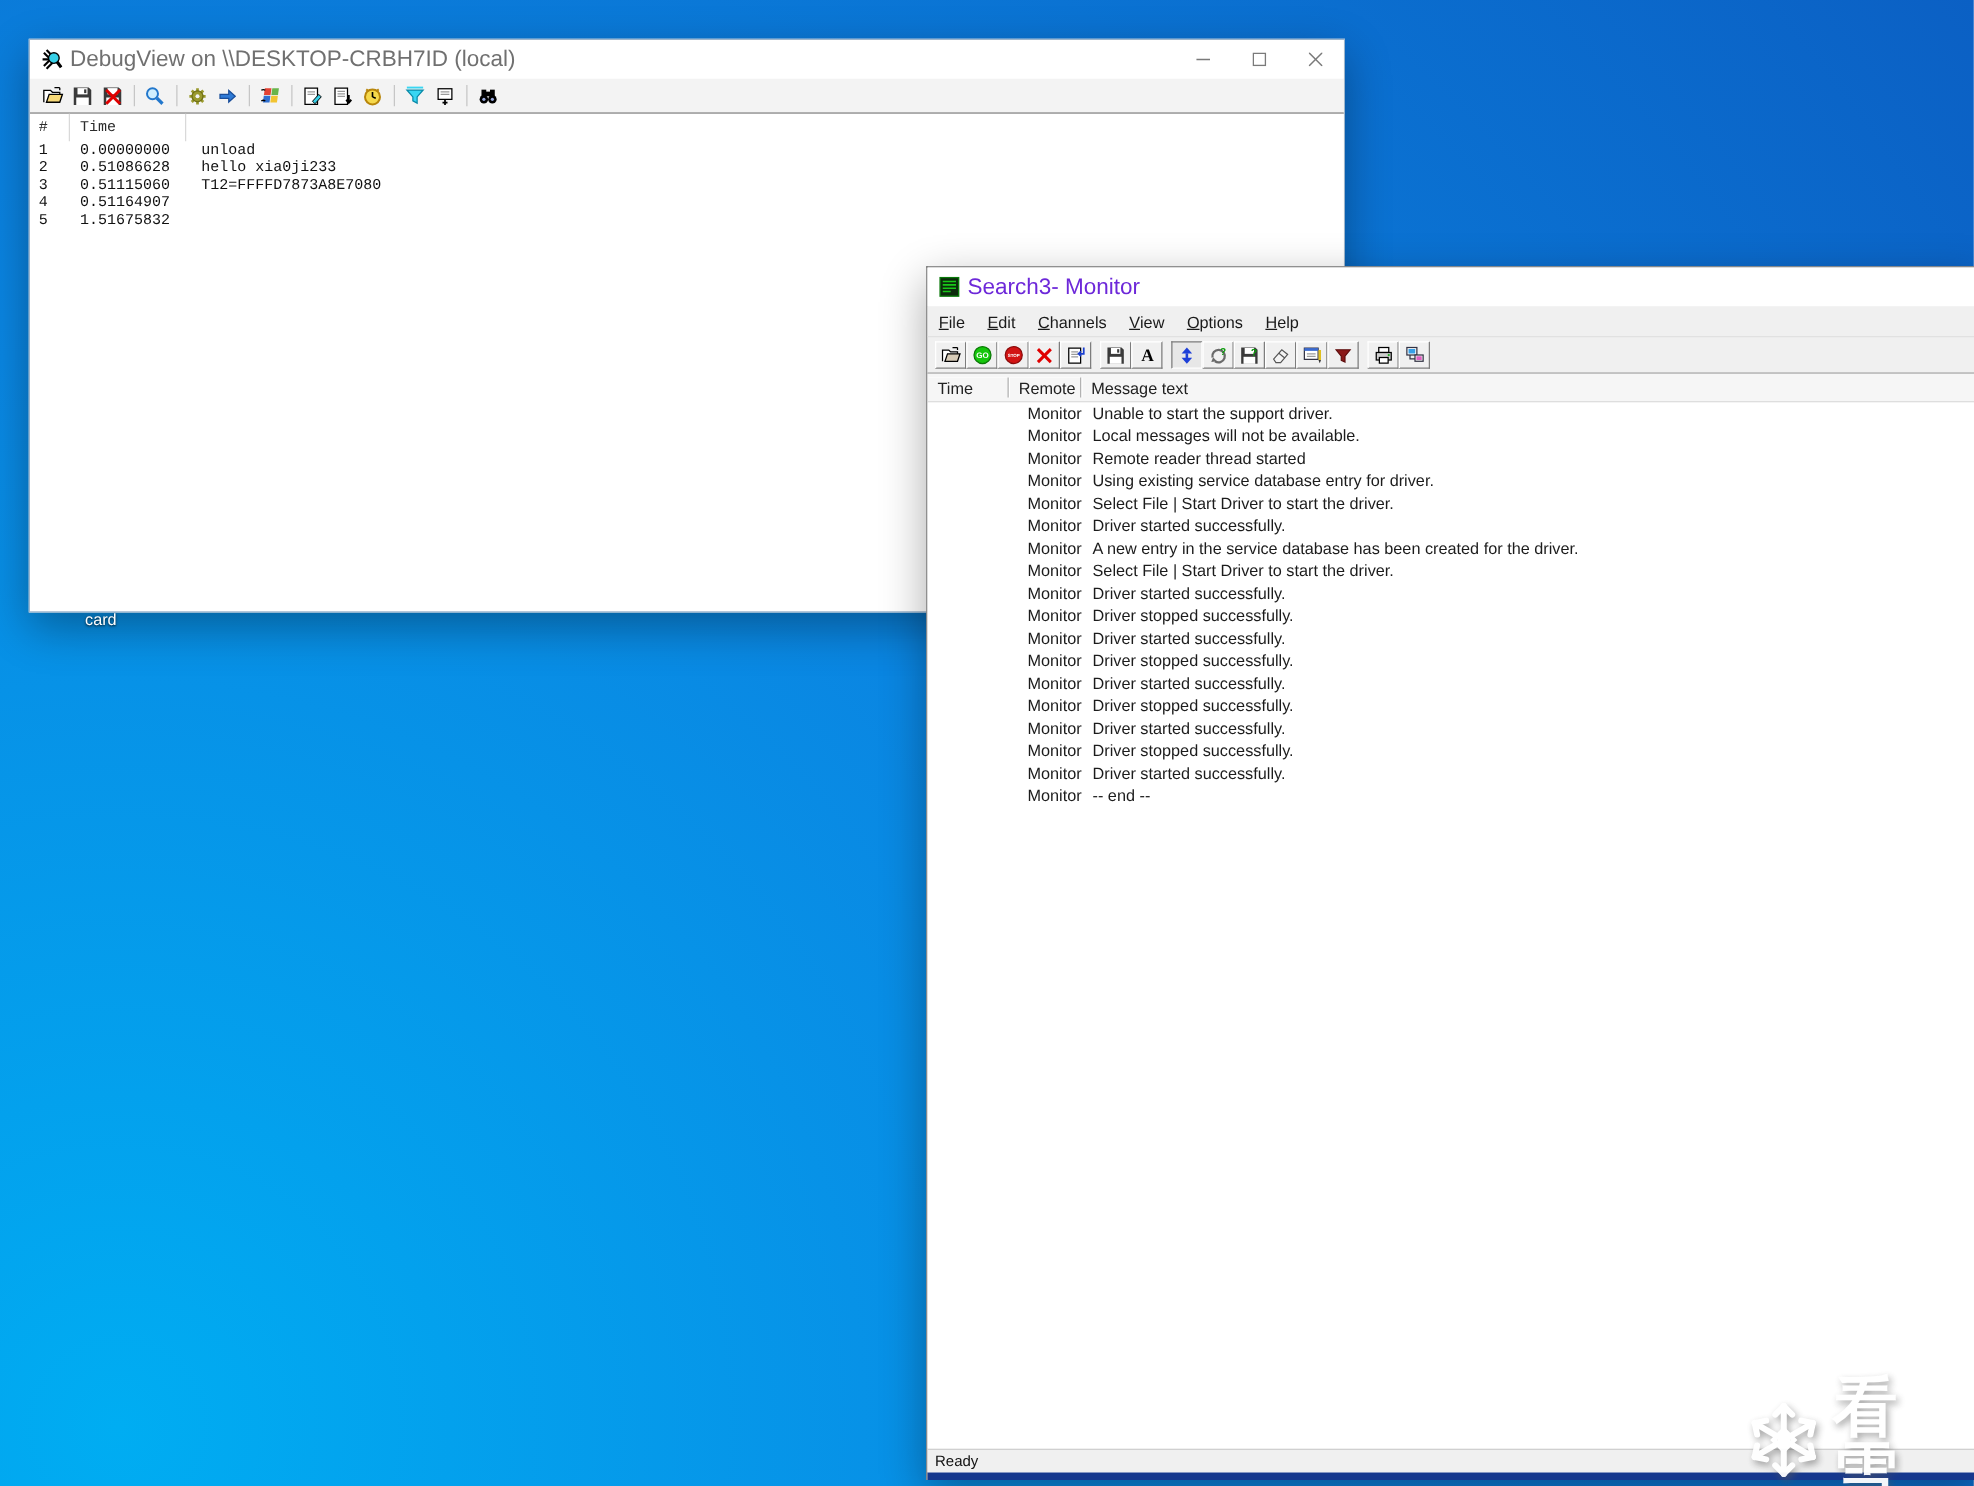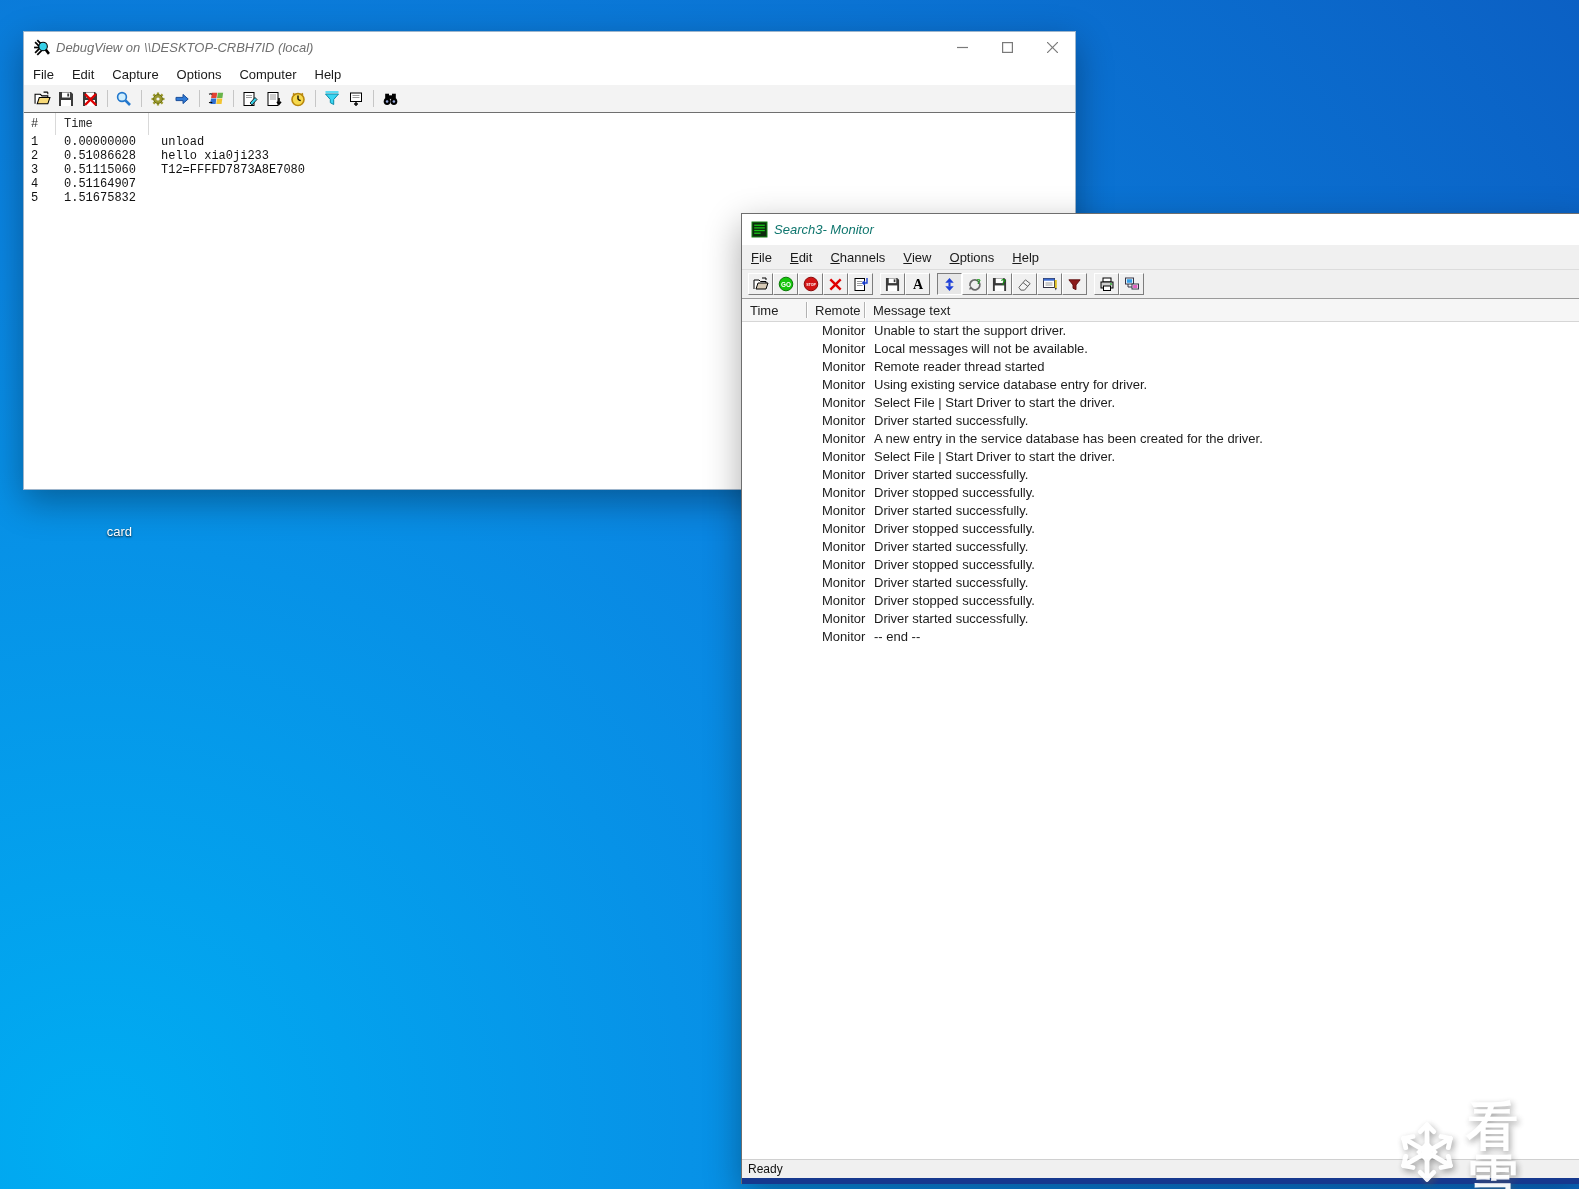--- a/index.html
+++ b/index.html
@@ -4,21 +4,21 @@
 <style>
   html,body{margin:0;padding:0;width:1579px;height:1189px;overflow:hidden;
     font-family:"Liberation Sans",sans-serif;-webkit-font-smoothing:antialiased;}
   .desktop{position:absolute;inset:0;width:1579px;height:1189px;
     background:radial-gradient(circle at 6% 96%, #00adf2 0%, #0a86e2 46%, #0b60c4 100%);}
 
   
   .win{position:absolute;background:#fff;box-shadow:0 12px 34px rgba(0,0,0,.33);}
   .titlebar{height:31px;background:#fff;display:flex;align-items:center;}
   .titlebar .appico{margin:0 6px 0 9px;width:17px;height:17px;flex:0 0 auto;}
-  .title-text{font-size:13px;font-style:italic;}
+  .title-text{font-size:18px;}
   .caption{margin-left:auto;display:flex;height:100%;}
   .cap-btn{width:45px;height:100%;display:flex;align-items:center;justify-content:center;}
   .menubar{display:flex;align-items:center;font-size:13px;}
   .menu-item{padding:0 9px;height:100%;display:flex;align-items:center;color:#1a1a1a;}
 
   
   .dbg{left:23px;top:31px;width:1051px;height:457px;border:1px solid #9db5cc;}
   .dbg .title-text{color:#707070;}
   .dbg .menubar{height:22px;background:#fff;}
   .dbg-toolbar{height:27px;background:#f3f3f3;border-bottom:1px solid #6f6f6f;
@@ -30,21 +30,21 @@
   .dv-head .hc{height:100%;display:flex;align-items:center;border-right:1px solid #d9d9d9;}
   .dv-rows{font-size:12px;color:#111;}
   .dv-row{display:flex;height:14px;line-height:14px;white-space:pre;}
   .dvc1{width:32px;padding-left:7px;box-sizing:border-box;flex:0 0 auto;}
   .dvc2{width:93px;padding-left:8px;box-sizing:border-box;flex:0 0 auto;}
   .dvc3{width:752px;padding-left:12px;box-sizing:border-box;flex:0 0 auto;}
 
   
   .s3{left:741px;top:213px;width:846px;height:970px;border-left:1px solid #6e6e6e;border-top:1px solid #6e6e6e;
     display:flex;flex-direction:column;}
-  .s3 .title-text{color:#0f766e;}
+  .s3 .title-text{color:#6d28d9;}
   .s3 .menubar{height:24px;background:#f0f0f0;border-bottom:1px solid #dcdcdc;}
   .s3-toolbar{height:28px;background:#f0f0f0;border-bottom:1px solid #9a9a9a;
     display:flex;align-items:center;padding-left:6px;}
   .tbtn{width:25px;height:22px;background:#f0f0f0;display:flex;align-items:center;justify-content:center;
     border-top:1px solid #fff;border-left:1px solid #fff;border-right:1px solid #7d7d7d;border-bottom:1px solid #7d7d7d;
     box-sizing:border-box;}
   .tbtn.pressed{border-top:1px solid #7d7d7d;border-left:1px solid #7d7d7d;border-right:1px solid #fff;border-bottom:1px solid #fff;background:#e7e7e7;}
   .tgap{width:7px;}
   .s3-head{display:flex;height:22px;background:#f6f6f6;border-bottom:1px solid #d6d6d6;
     font-size:13px;color:#222;align-items:center;flex:0 0 auto;}
@@ -55,22 +55,22 @@
   .s3-list{flex:1;background:#fff;overflow:hidden;font-size:13px;color:#1c1c1c;}
   .s3-row{display:flex;height:18px;line-height:18px;white-space:pre;}
   .s3c1{width:65px;flex:0 0 auto;}
   .s3c2{width:58px;padding-left:15px;box-sizing:border-box;flex:0 0 auto;}
   .s3c3{flex:1;padding-left:9px;}
   .s3-status{height:18px;background:#f0f0f0;border-top:1px solid #d0d0d0;font-size:12px;
     display:flex;align-items:center;padding-left:6px;color:#111;flex:0 0 auto;}
   .s3-bottom{height:6px;background:#16388e;flex:0 0 auto;}
 
   
-  .desk-label{position:absolute;left:68px;top:488px;width:64px;text-align:right;color:#fff;
-    font-size:13px;text-shadow:0 1px 2px rgba(0,0,0,.85);margin-top:36px;}
+  .desk-label{position:absolute;left:68px;top:488px;width:64px;text-align:left;color:#fff;
+    font-size:13px;text-shadow:0 1px 2px rgba(0,0,0,.85);}
   .watermark{position:absolute;left:1396px;top:1100px;display:flex;align-items:center;gap:8px;
     z-index:60;opacity:.95;filter:drop-shadow(2px 3px 3px rgba(90,90,90,.55));}
   .watermark .wm-text{color:#fff;font-size:52px;font-weight:bold;letter-spacing:5px;line-height:1;}
   svg{display:block;}
 </style>
 </head>
 <body>
 
 <div class="desktop">
 
@@ -104,35 +104,20 @@
         <span class="cap-btn">
             <svg width="11" height="11" viewBox="0 0 11 11">
               <g stroke="#7a7a7a" stroke-width="1.2">
                 <line x1="0" y1="0" x2="11" y2="11"></line>
                 <line x1="11" y1="0" x2="0" y2="11"></line>
               </g>
             </svg>
           </span>
       </span>
     </div>
-    <div class="menubar">
-
-        <span class="menu-item">File</span>
-
-        <span class="menu-item">Edit</span>
-
-        <span class="menu-item">Capture</span>
-
-        <span class="menu-item">Options</span>
-
-        <span class="menu-item">Computer</span>
-
-        <span class="menu-item">Help</span>
-
-    </div>
     <div class="dbg-toolbar">
       <span class="tbi">
           <svg viewBox="0 0 16 16" width="17" height="17">
             <path d="M1 13 V4 h5 l1.5 1.5 H13 V7" fill="#fff" stroke="#000"></path>
             <path d="M3 13 L5 7 h10 l-2 6 Z" fill="#f7d978" stroke="#000"></path>
             <path d="M9 2 h4 m0 0 v2" fill="none" stroke="#000"></path>
           </svg>
         </span>
       <span class="tbi">
           <svg viewBox="0 0 16 16" width="16" height="16">

